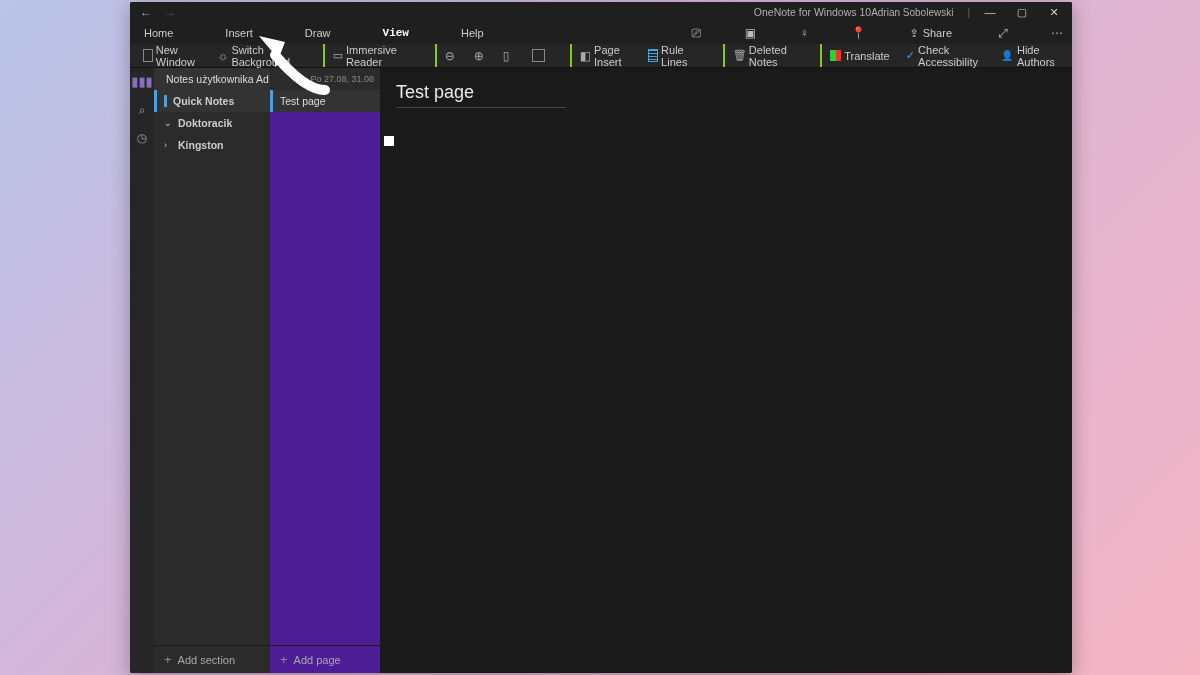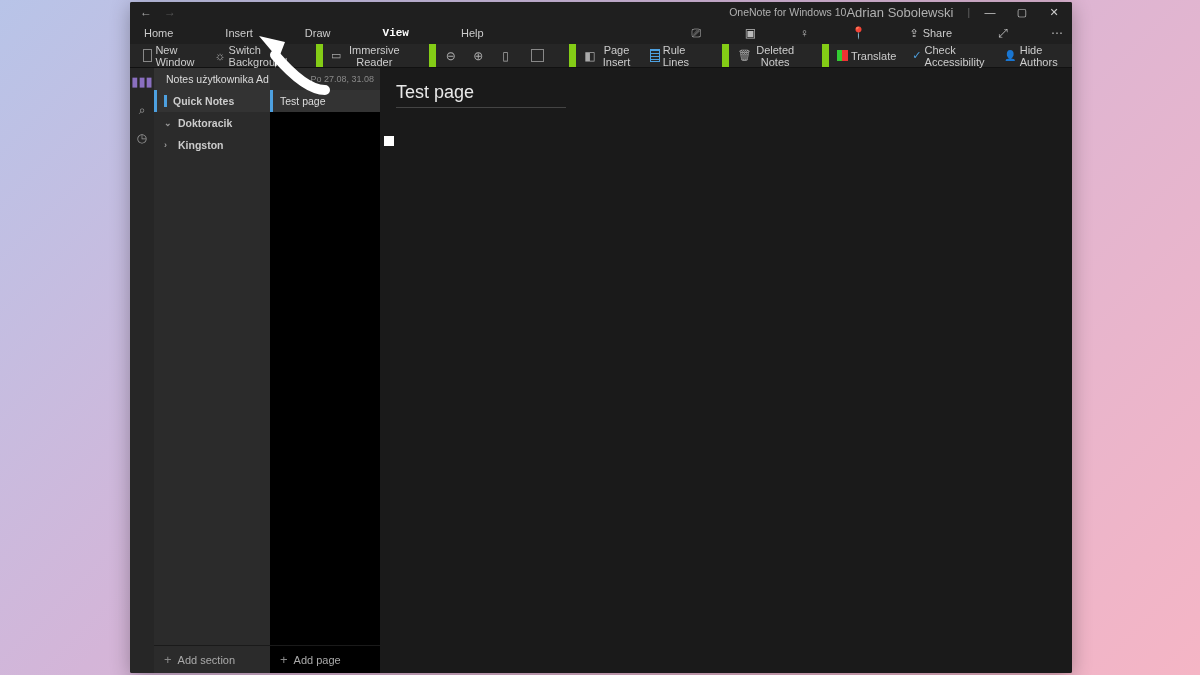--- a/index.html
+++ b/index.html
@@ -17,42 +17,42 @@
   }
   
   .titlebar {
     height: 20px; display: flex; align-items: center; font-size: 10px;
     background: #1f1f1f; color: #b0b0b0; padding: 0 4px;
   }
   .nav-arrows { display: flex; gap: 12px; padding: 0 6px; }
   .nav-arrows span { font-size: 12px; color: #aaa; }
   .nav-arrows span.dim { color: #555; }
   .title-center { flex: 1; text-align: right; font-size: 10.5px; }
-  .title-user { font-size: 13px; padding-right: 8px; }
+  .title-user { font-size: 10px; padding-right: 8px; }
   .title-sep { color:#666; padding:0 6px; }
   .win-ctrl { display:flex; gap:4px; }
   .win-ctrl span { width:28px; text-align:center; font-size:11px; color:#ccc; }
   
   .menubar {
     height: 22px; display: flex; align-items: center; font-size: 11px;
     padding: 0 4px; background: #1f1f1f; color:#ccc;gap:32px;
   }
   .menubar .menu-item { padding: 3px 10px; cursor:default; }
   .menubar .menu-item.active { font-weight: bold; color:#fff;font-family:Liberation Mono, monospace; }
   .menubar-spacer { flex:1; }
   .menubar .ticon { width:22px; text-align:center; font-size:12px; color:#bbb; }
   .share-btn { display:flex; align-items:center; gap:4px; padding:2px 8px; font-size:11px; }
   
   .ribbon {
     height: 24px; background:#262626; display:flex; align-items:center;
     font-size:11px; color:#ccc; padding:0 6px; gap:2px;
     border-bottom:1px solid #111;
   }
   .rb { display:flex; align-items:center; gap:3px; padding:0 7px; height:100%; }
-  .rb.sep { border-left:7px solid #84cc16; padding-left:8px; margin-left:16px;text-align:center;}
+  .rb.sep { border-left:2px solid #84cc16; padding-left:8px; margin-left:16px;}
   .ricon { width:13px; height:13px; display:inline-block; }
   .ricon.box { border:1px solid #888; }
   .ricon.sun::before { content:"☼"; font-size:12px; color:#aaa; }
   .ricon.book::before { content:"▭"; font-size:11px; color:#aaa; }
   .ricon.zin::before { content:"⊕"; color:#aaa; font-size:12px;}
   .ricon.zout::before { content:"⊖"; color:#aaa; font-size:12px;}
   .ricon.page::before { content:"▯"; color:#aaa; font-size:12px;}
   .ricon.trash::before { content:"🗑"; font-size:11px; color:#aaa;}
   .ricon.lines { border:1px solid #4da0e0; background:linear-gradient(#4da0e0 1px,transparent 1px) 0 0/100% 3px; }
   .ricon.pcolour::before { content:"◧"; color:#aaa; font-size:12px;}
@@ -82,21 +82,21 @@
   }
   .section-item .tab { width:3px;height:12px; background:#4da0e0;}
   .section-item .chev { width:8px; font-size:9px; color:#999;}
   .sections-spacer { flex:1; }
   .add-btn {
     height:28px; display:flex; align-items:center; gap:6px; padding:0 10px;
     font-size:11px; color:#aaa; border-top:1px solid #1a1a1a;
   }
   .add-btn .plus { color:#888; font-size:13px; }
   
-  .pages { width:110px; background:#000000; display:flex; flex-direction:column;justify-content:center; }
+  .pages { width:110px; background:#4c1d95; display:flex; flex-direction:column;justify-content:center; }
   .page-meta { height:22px; display:flex; align-items:center; justify-content:flex-end; padding:0 6px; font-size:9px; color:#888; background:#2b2b2b;}
   .page-item {
     height:22px; display:flex; align-items:center; padding:0 10px; font-size:10.5px;
     color:#ddd; position:relative;
   }
   .page-item.active { background:#333; }
   .page-item.active::before {
     content:""; position:absolute; left:0;top:0;bottom:0;width:3px;background:#4da0e0;
   }
   .pages-spacer{flex:1;}

